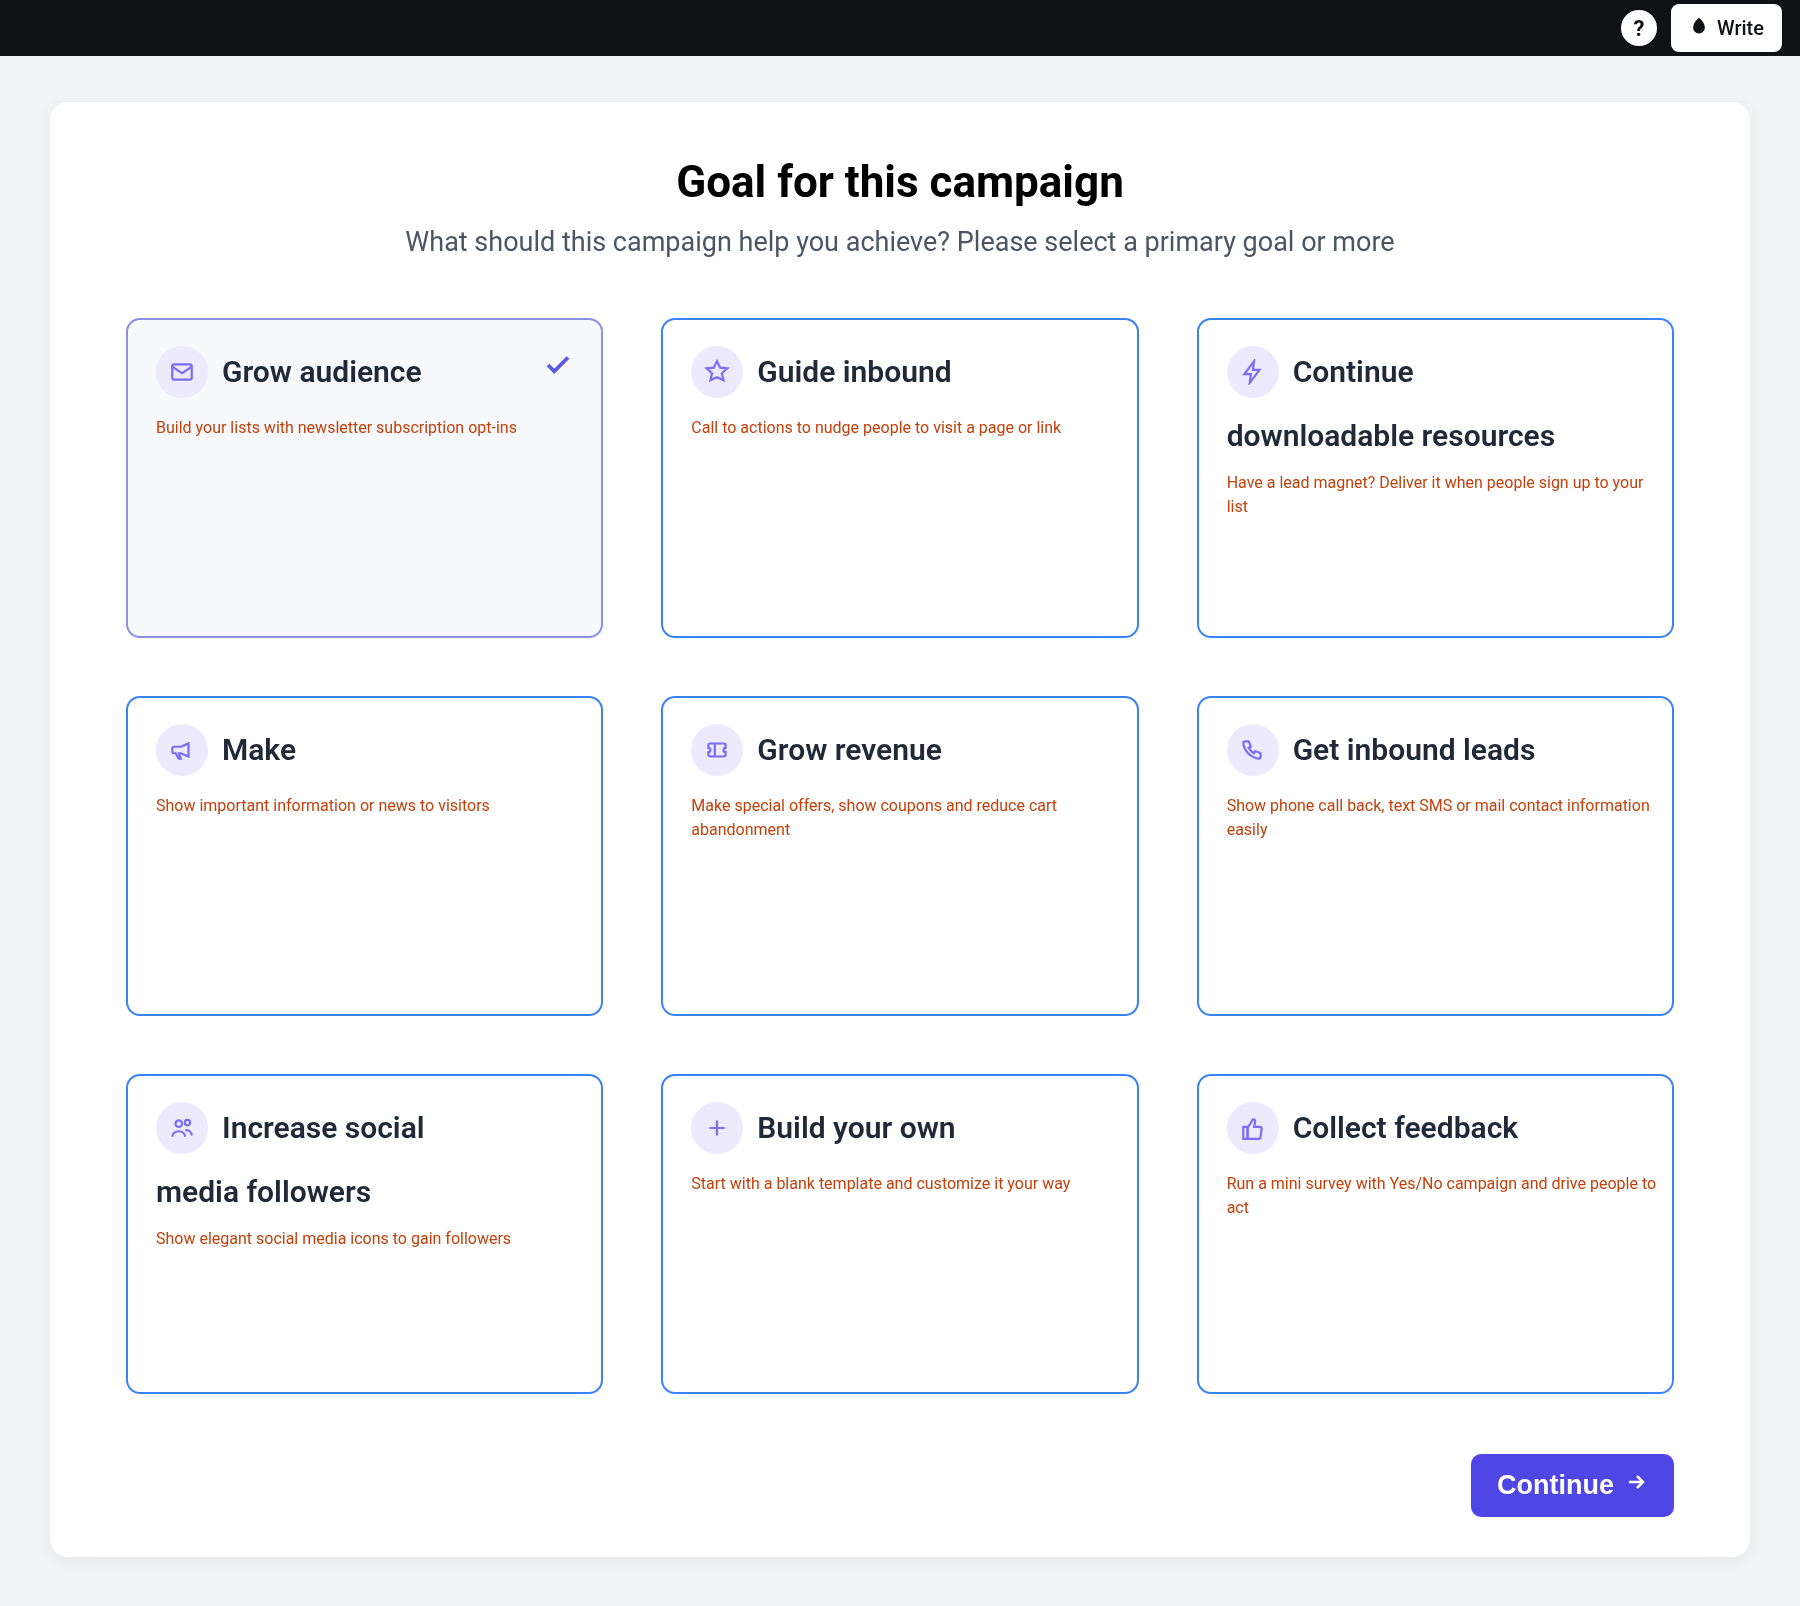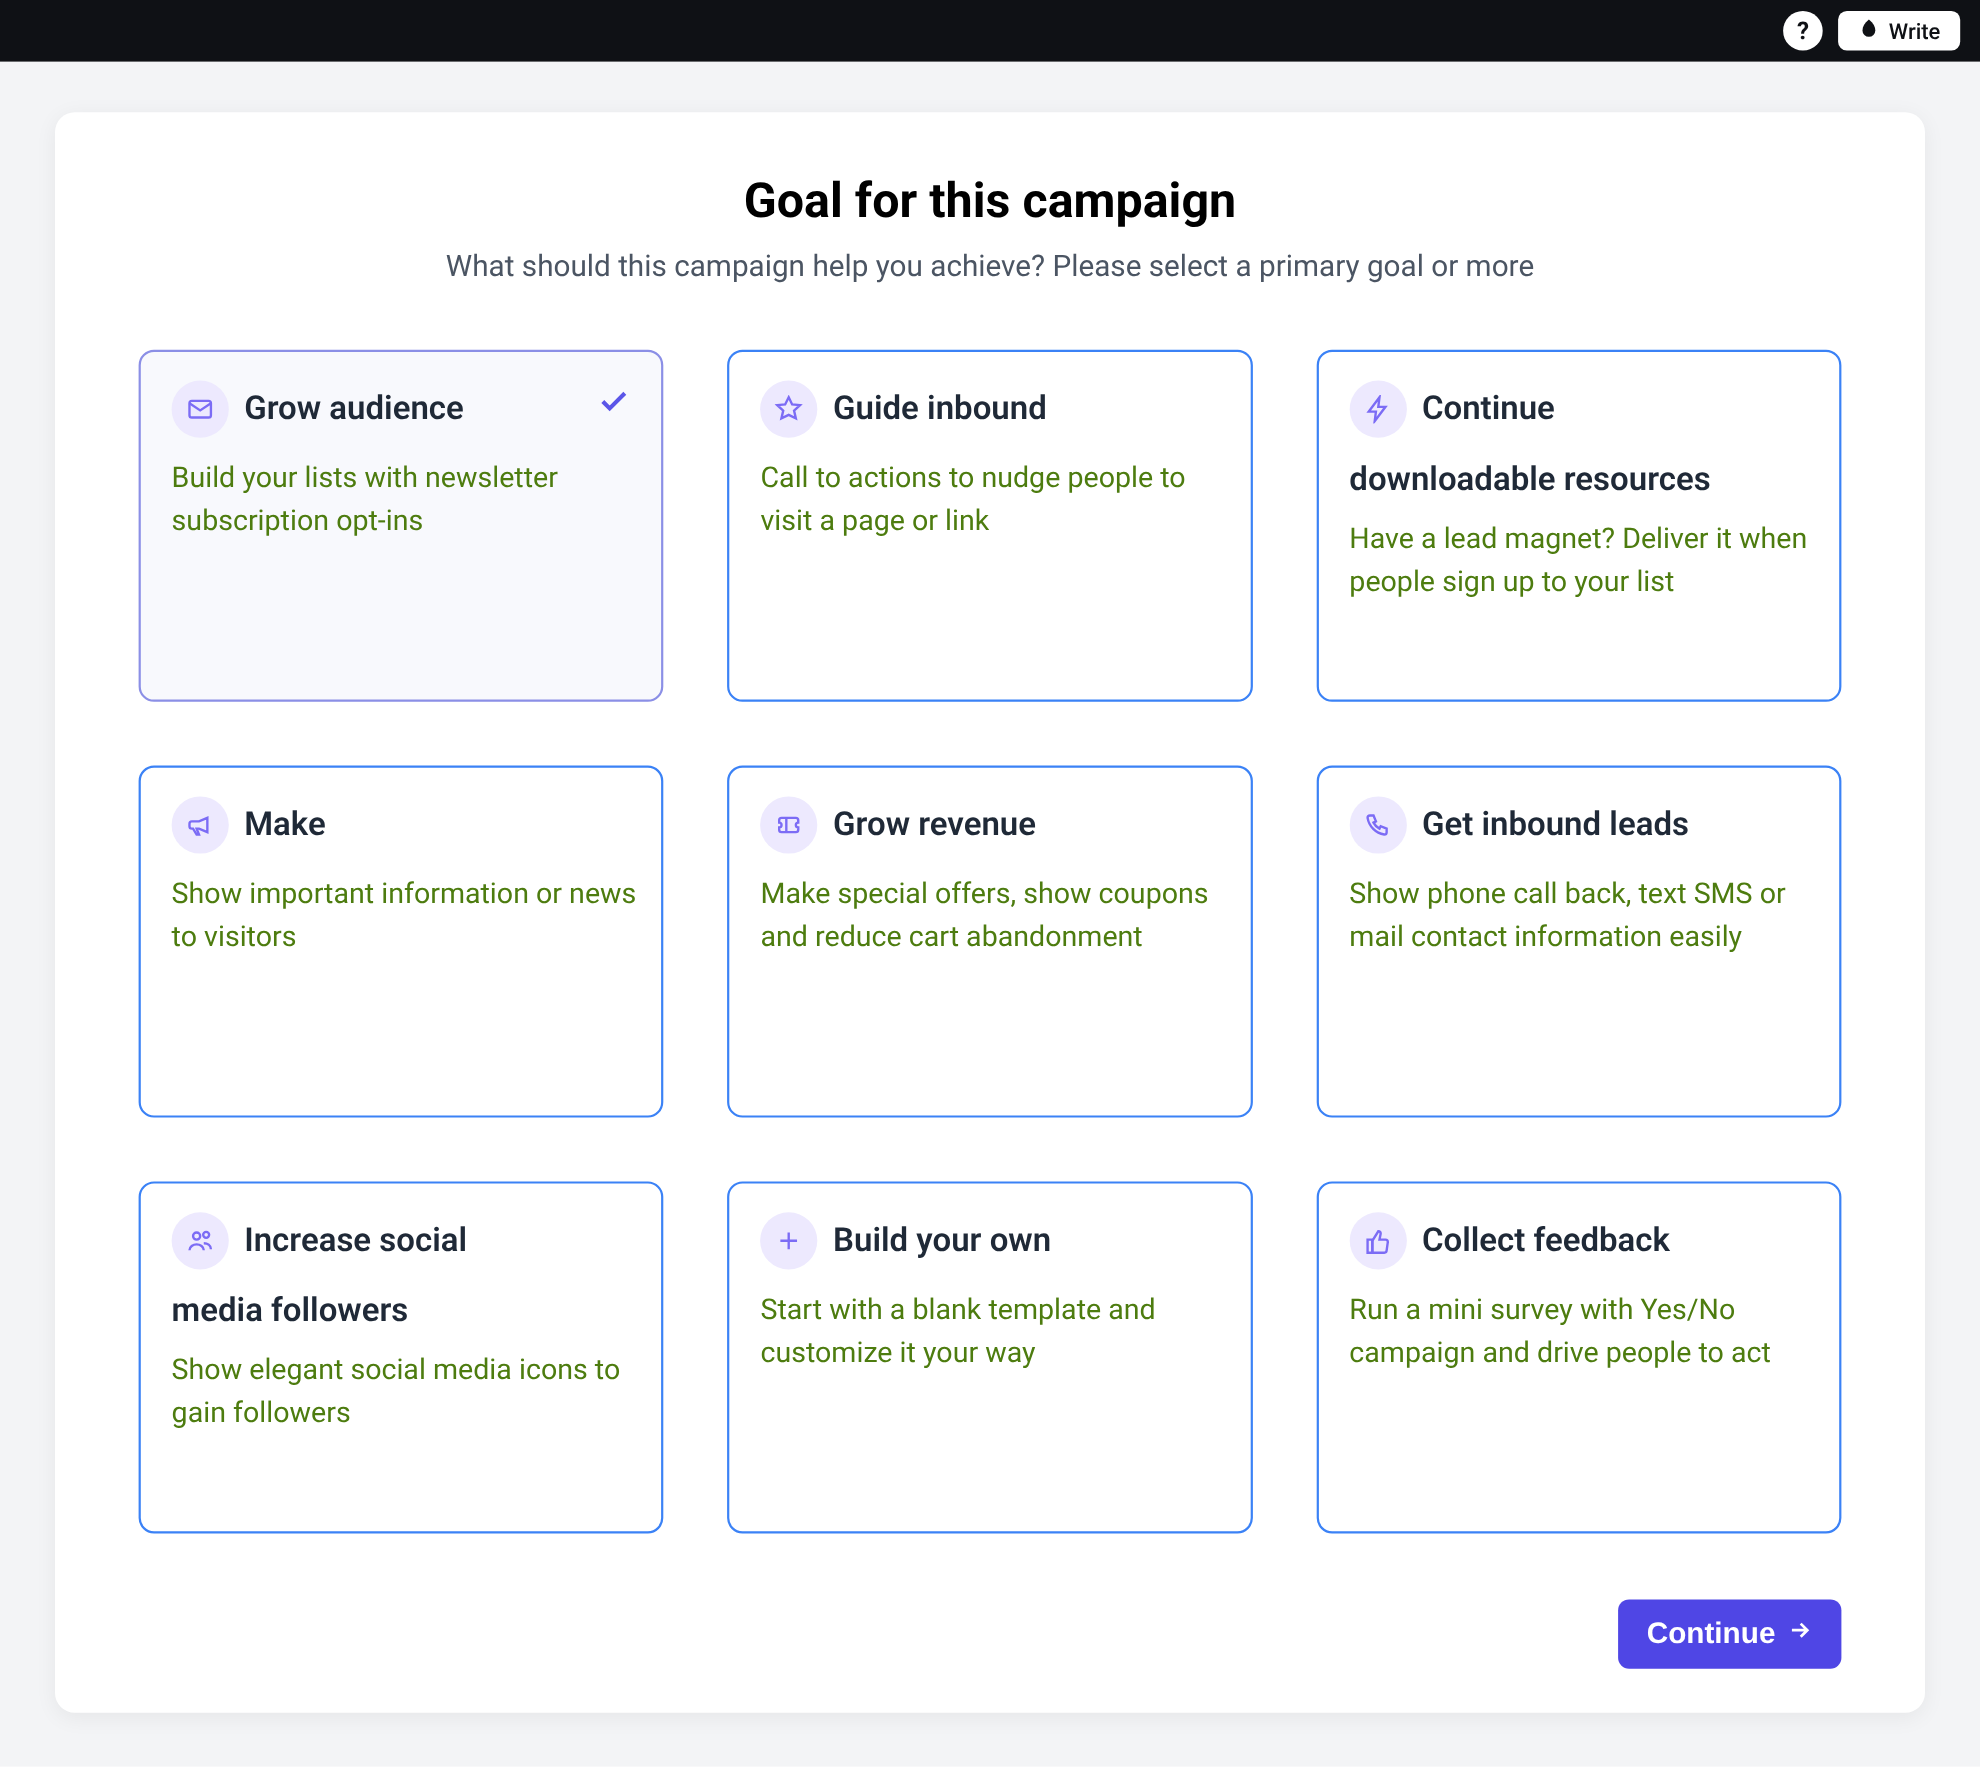--- a/index.html
+++ b/index.html
@@ -29,21 +29,21 @@
     align-items: center;
     justify-content: center;
     font-weight: 700;
     font-size: 22px;
     cursor: pointer;
   }
   .write-btn {
     background: #ffffff;
     color: #0f1115;
     border-radius: 8px;
-    height: 36px;
+    height: 48px;
     padding: 0 18px;
     display: flex;
     align-items: center;
     gap: 8px;
     font-size: 20px;
     font-weight: 500;
     cursor: pointer;
   }
   .write-btn svg { width: 20px; height: 20px; }
 
@@ -118,22 +118,22 @@
     line-height: 1.35;
   }
   .goal-subtitle {
     font-size: 30px;
     font-weight: 600;
     color: #1f2937;
     line-height: 1.35;
     margin-bottom: 14px;
   }
   .goal-desc {
-    font-size: 26px;
-    color: #4d7c0f;
+    font-size: 16px;
+    color: #c2410c;
     line-height: 1.5;
   }
   .check {
     position: absolute;
     top: 30px;
     right: 28px;
   }
   .check svg {
     width: 30px;
     height: 30px;

